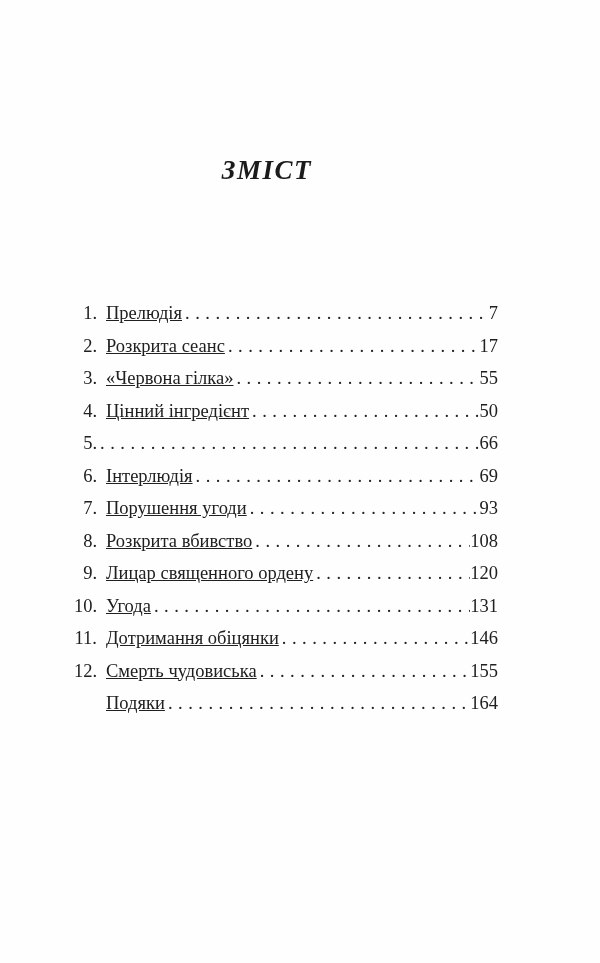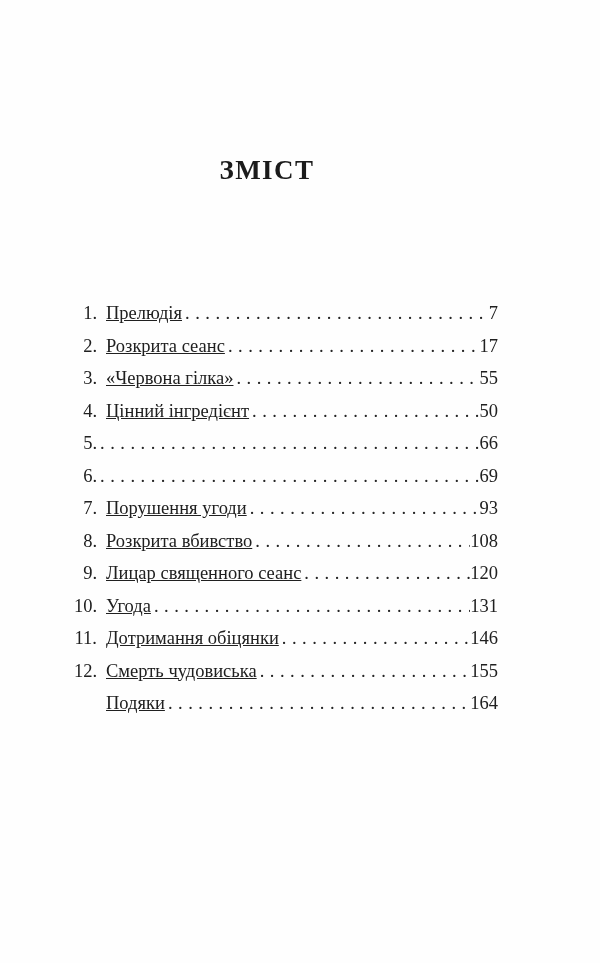--- a/index.html
+++ b/index.html
@@ -20,20 +20,21 @@
     position: absolute;
     top: 155px;
     left: 64px;
     width: 434px;
     text-align: center;
     transform: translateX(-14px);
     font-size: 27px;
     font-weight: 700;
     letter-spacing: 1.5px;
     color: #1b1b1b;
+    font-style: italic;
   }
   .toc-list {
     position: absolute;
     top: 297px;
     left: 64px;
     width: 434px;
   }
   .toc-row {
     display: flex;
     align-items: baseline;
@@ -99,38 +100,39 @@
         <span class="toc-leader">............................................................</span>
         <span class="toc-page">50</span>
       </div>
       <div class="toc-row">
         <span class="toc-num">5.</span>
         <span class="toc-leader">............................................................</span>
         <span class="toc-page">66</span>
       </div>
       <div class="toc-row">
         <span class="toc-num">6.</span>
+        <span class="toc-entry-title">Інтерлюдія</span>
         <span class="toc-leader">............................................................</span>
         <span class="toc-page">69</span>
       </div>
       <div class="toc-row">
         <span class="toc-num">7.</span>
         <span class="toc-entry-title">Порушення угоди</span>
         <span class="toc-leader">............................................................</span>
         <span class="toc-page">93</span>
       </div>
       <div class="toc-row">
         <span class="toc-num">8.</span>
         <span class="toc-entry-title">Розкрита вбивство</span>
         <span class="toc-leader">............................................................</span>
         <span class="toc-page">108</span>
       </div>
       <div class="toc-row">
         <span class="toc-num">9.</span>
-        <span class="toc-entry-title">Лицар священного сеанс</span>
+        <span class="toc-entry-title">Лицар священного ордену</span>
         <span class="toc-leader">............................................................</span>
         <span class="toc-page">120</span>
       </div>
       <div class="toc-row">
         <span class="toc-num">10.</span>
         <span class="toc-entry-title">Угода</span>
         <span class="toc-leader">............................................................</span>
         <span class="toc-page">131</span>
       </div>
       <div class="toc-row">

